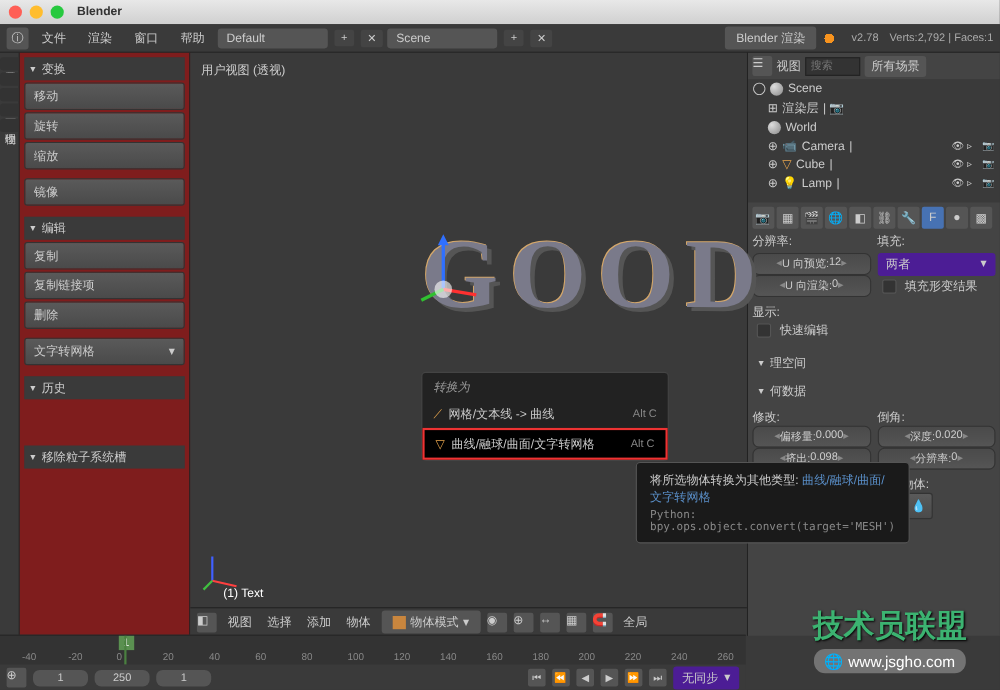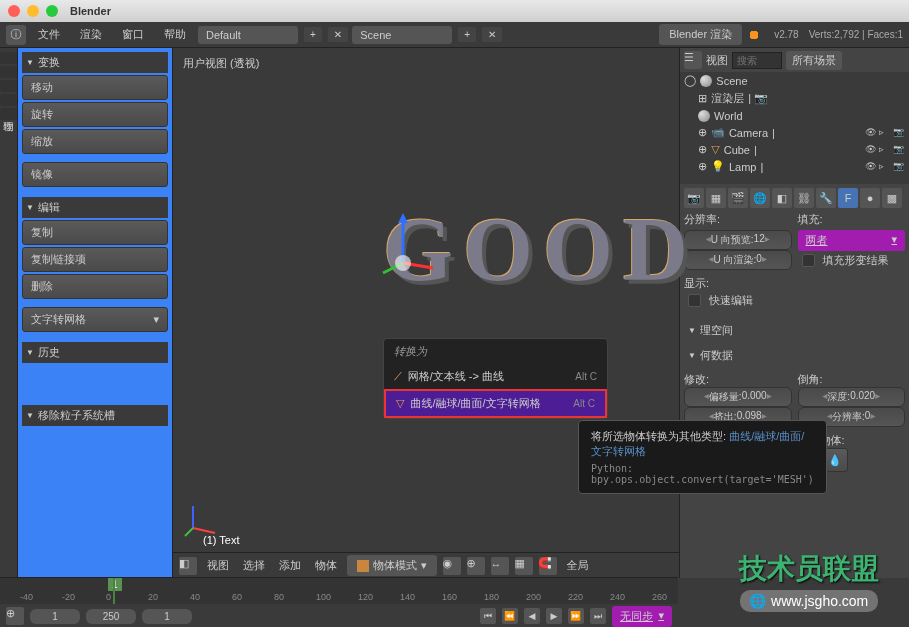--- a/index.html
+++ b/index.html
@@ -26,21 +26,21 @@
     .blender-logo { width: 16px; height: 16px; background: radial-gradient(circle, #f7931e 40%, #3a3a3a 40%); border-radius: 50%; }
     
     
     .main-area { display: flex; height: 530px; }
     
     
     .left-tools { width: 18px; background: #3a3a3a; display: flex; flex-direction: column; padding-top: 4px; gap: 2px; border-right: 1px solid #222; }
     .tab-label { writing-mode: vertical-rl; font-size: 10px; padding: 6px 2px; background: #333; border-radius: 3px 0 0 3px; }
     
     
-    .tools-panel { width: 155px; background: #3b82f6; padding: 4px; border-right: 1px solid #222; }
+    .tools-panel { width: 155px; background: #7f1d1d; padding: 4px; border-right: 1px solid #222; }
     .panel-header { display: flex; align-items: center; padding: 3px 4px; background: #3a3a3a; margin-bottom: 2px; }
     .panel-header::before { content: "▼"; font-size: 8px; margin-right: 4px; }
     .tool-btn { background: linear-gradient(#5a5a5a, #4a4a4a); border: 1px solid #333; padding: 4px 8px; margin-bottom: 2px; border-radius: 3px; cursor: pointer; text-align: left; }
     .dropdown-btn { background: linear-gradient(#5a5a5a, #4a4a4a); border: 1px solid #333; padding: 4px 8px; border-radius: 3px; display: flex; justify-content: space-between; align-items: center; }
     .dropdown-btn::after { content: "▾"; margin-left: auto; }
     
     
     .viewport { flex: 1; background: #3a3a3a; position: relative; }
     .viewport-label { position: absolute; top: 8px; left: 10px; color: #ccc; }
     .viewport-header { height: 26px; background: #3a3a3a; border-top: 1px solid #222; display: flex; align-items: center; padding: 0 6px; gap: 6px; position: absolute; bottom: 0; left: 0; right: 0; }
@@ -51,21 +51,21 @@
     .cube-icon { width: 12px; height: 12px; background: #c9863e; }
     .text-3d { position: absolute; top: 150px; left: 210px; font-size: 90px; font-weight: bold; color: #7a7a8a; text-shadow: 4px 4px 0 #555, -1px -1px 0 #d4a76a; letter-spacing: 10px; font-family: Liberation Serif, serif; }
     .obj-label { position: absolute; bottom: 32px; left: 30px; color: #fff; }
     .axis-widget { position: absolute; top: 160px; left: 195px; width: 70px; height: 70px; }
     .axis-gizmo { position: absolute; bottom: 40px; left: 10px; width: 40px; height: 40px; }
     
     
     .context-menu { position: absolute; top: 290px; left: 210px; background: #222; border: 1px solid #444; border-radius: 4px; min-width: 225px; z-index: 100; }
     .ctx-title { padding: 5px 10px; color: #999; font-style: italic; }
     .ctx-item { padding: 5px 10px; display: flex; justify-content: space-between; align-items: center; cursor: pointer; }
-    .ctx-highlighted { background: #4c1d95; border: 2px solid #e33; }
+    .ctx-highlighted { background: #000000; border: 2px solid #e33; }
     .ctx-icon-curve { color: #e8a54c; margin-right: 6px; }
     .ctx-icon-mesh { color: #e8a54c; margin-right: 6px; }
     .ctx-shortcut { color: #888; font-size: 10px; }
     
     
     .tooltip { position: absolute; top: 372px; left: 405px; background: #1a1a1a; border: 1px solid #555; padding: 8px 12px; border-radius: 4px; z-index: 101; }
     .tooltip-line1 { color: #ccc; margin-bottom: 4px; }
     .tooltip-link { color: #5a8fc9; }
     .tooltip-line2 { color: #888; font-family: monospace; font-size: 10px; }
     
@@ -88,21 +88,21 @@
     .properties { flex: 1; background: #444; display: flex; }
     .prop-tab { width: 20px; height: 20px; background: #555; border-radius: 2px; cursor: pointer; display: flex; align-items: center; justify-content: center; font-size: 11px; }
     .prop-tab.active { background: #4772b3; }
     .prop-content { flex: 1; padding: 4px; overflow: hidden; }
     .prop-header { display: flex; align-items: center; padding: 3px 4px; margin-bottom: 4px; }
     .prop-header::before { content: "▼"; font-size: 8px; margin-right: 4px; }
     .prop-row { display: flex; align-items: center; padding: 2px 4px; gap: 8px; }
     .num-field { background: linear-gradient(#4a4a4a, #555); border: 1px solid #333; padding: 2px 6px; border-radius: 6px; min-width: 70px; display: flex; justify-content: center; font-size: 10px; }
     .num-field::before { content: "◂"; color: #888; }
     .num-field::after { content: "▸"; color: #888; }
-    .select-field { background: #a21caf; padding: 3px 8px; border-radius: 3px; min-width: 70px; display: flex; justify-content: space-between; text-decoration: underline; }
+    .select-field { background: #4c1d95; padding: 3px 8px; border-radius: 3px; min-width: 70px; display: flex; justify-content: space-between; }
     .select-field::after { content: "▾"; }
     .checkbox { width: 13px; height: 13px; background: #333; border: 1px solid #555; border-radius: 2px; display: inline-block; }
     .two-col { display: flex; gap: 6px; }
     .col { flex: 1; }
     .icon-box { width: 24px; height: 24px; background: linear-gradient(#5a5a5a, #4a4a4a); border: 1px solid #333; border-radius: 3px; display: flex; align-items: center; justify-content: center; }
     
     
     .timeline { height: 50px; background: #3a3a3a; border-top: 1px solid #222; position: absolute; bottom: 0; left: 0; width: 678px; }
     .timeline-ruler { height: 26px; background: #333; position: relative; display: flex; align-items: flex-end; }
     .frame-marker { position: absolute; top: 0; bottom: 0; width: 2px; background: #4a8040; left: 113px; }

